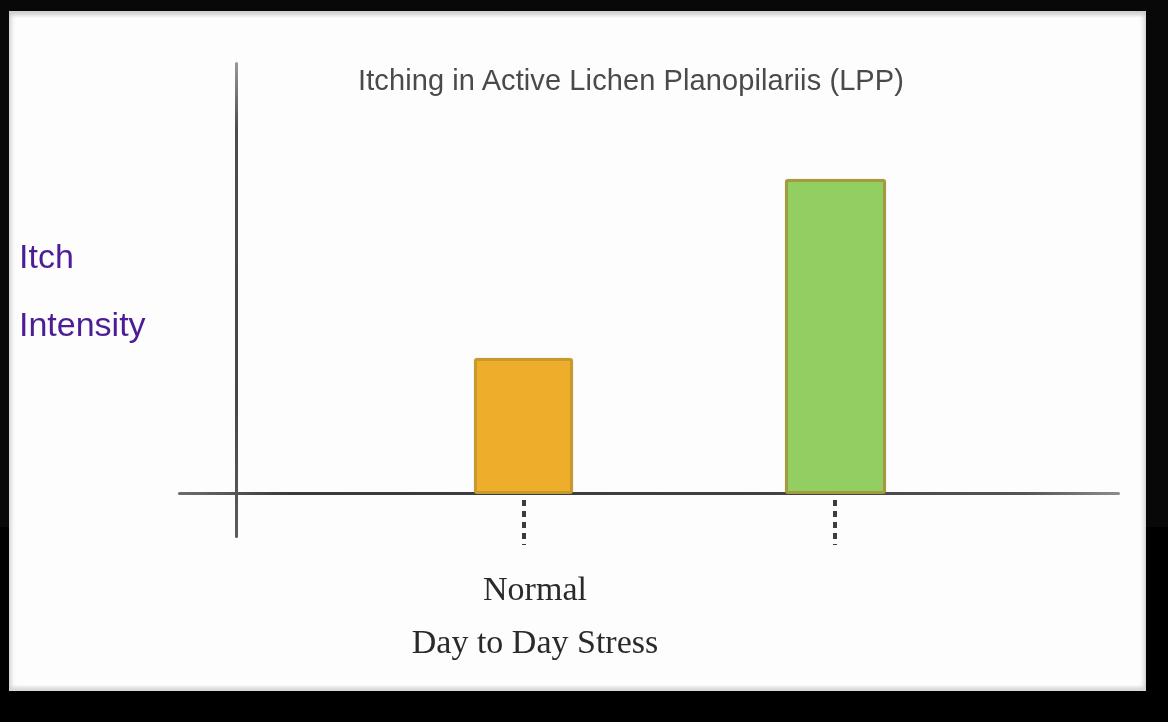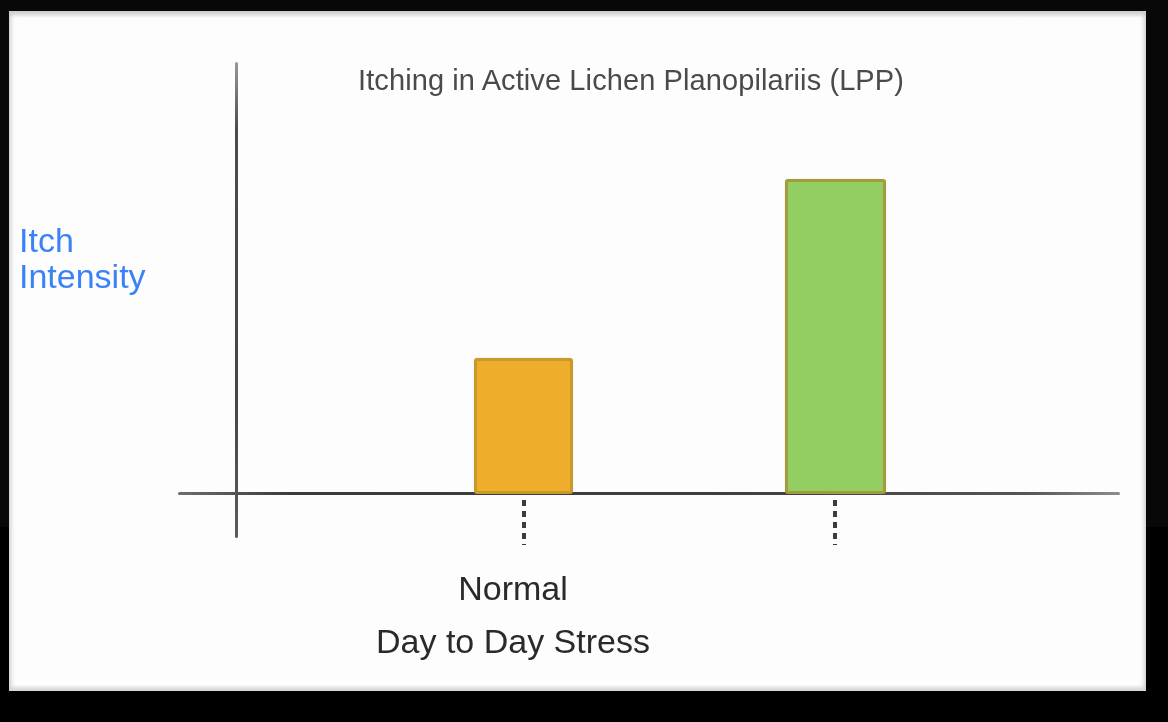--- a/index.html
+++ b/index.html
@@ -72,22 +72,22 @@
     letter-spacing: 0.1px;
     white-space: nowrap;
   }
 
   
   #y-axis-label {
     position: absolute;
     left: 19px;
     top: 222px;
     font-size: 34px;
-    line-height: 36px;
-    color: #3b82f6;
+    line-height: 68px;
+    color: #4c1d95;
     white-space: pre-line;
   }
 
   
   #x-axis {
     position: absolute;
     left: 178px;
     top: 492px;
     width: 942px;
     height: 3px;
@@ -145,23 +145,24 @@
   
   .cat-label {
     position: absolute;
     font-size: 34px;
     line-height: 53px;
     color: #2a2a2c;
     text-align: center;
     white-space: pre-line;
   }
   #cat-label-normal {
-    left: 318px;
+    left: 340px;
     top: 562px;
     width: 390px;
+    font-family: Liberation Serif, serif;
   }
   #cat-label-stressful {
     left: 750px;
     top: 562px;
     width: 250px;
   }
 </style>
 </head>
 <body>
 

